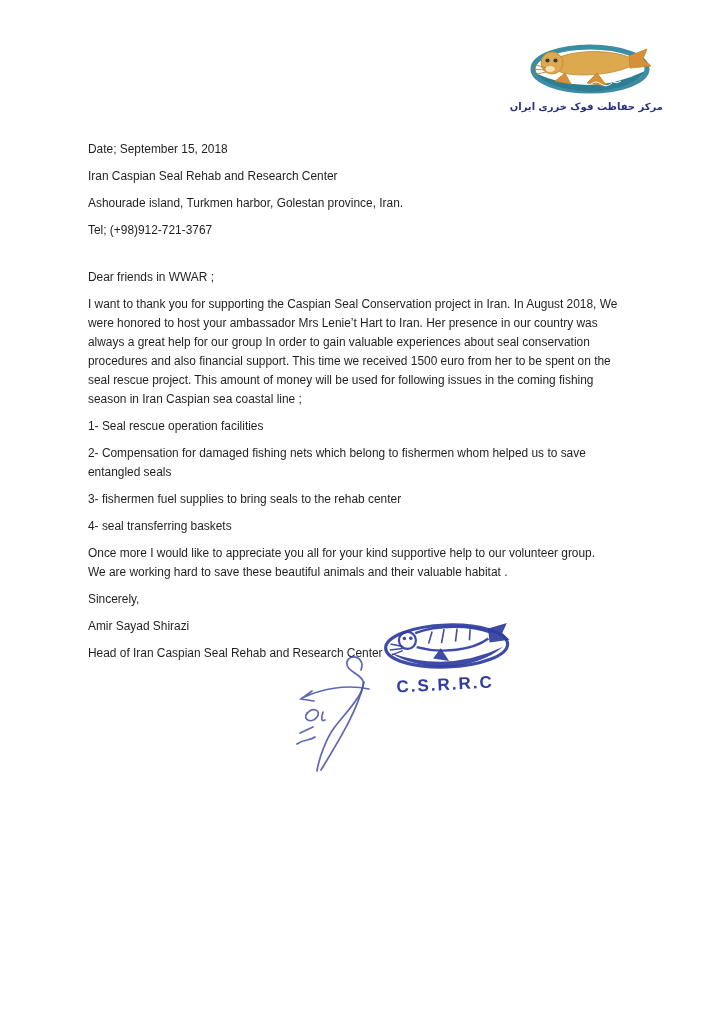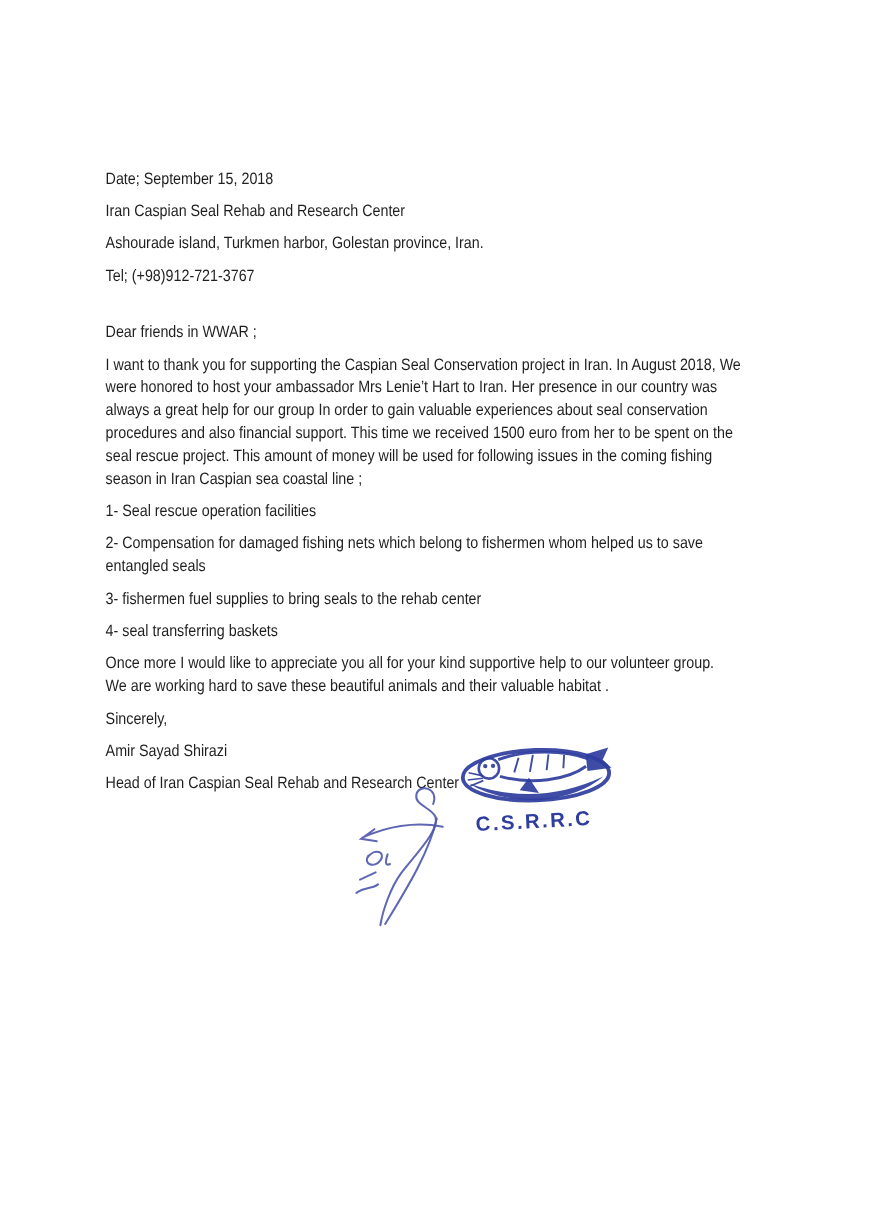--- a/index.html
+++ b/index.html
@@ -77,20 +77,46 @@
     position:absolute;
     left:276px;top:648px;
   }
   .sig-stroke{stroke:var(--signature-blue);fill:none;stroke-width:1.7;stroke-linecap:round;opacity:0.9;}
 </style>
 </head>
 <body>
 
 <div class="page">
 
+  <div class="logo">
+    <svg width="142" height="52" viewBox="0 0 142 52">
+
+      <ellipse class="teal-ring" cx="69" cy="25" rx="57" ry="22" stroke-width="5"></ellipse>
+
+      <path class="teal-fill" d="M14,29 Q68,54 124,27 Q114,44 70,48 Q28,45 14,29 Z"></path>
+
+      <path class="gold-fill" d="M36,14 C58,5 92,6 110,14 C114,17 114,21 108,23 C90,31 58,33 42,29 C34,27 33,17 36,14 Z"></path>
+
+      <path class="gold-dark-fill" d="M108,12 L126,5 L122,15 L130,22 L109,24 Z"></path>
+
+      <path class="gold-dark-fill" d="M76,29 L86,42 L66,39 Z"></path>
+
+      <path class="gold-dark-fill" d="M44,29 L50,40 L34,37 Z"></path>
+
+      <circle class="gold-fill" cx="31" cy="19" r="11"></circle>
+      <ellipse cx="29" cy="25" rx="5" ry="3" fill="#f2e0bd"></ellipse>
+      <circle class="eye-fill" cx="26.5" cy="16.5" r="2.1"></circle>
+      <circle class="eye-fill" cx="34.5" cy="16.5" r="2.1"></circle>
+
+      <path class="whisker" d="M25,24 L12,20 M25,26 L10,25 M25,28 L12,31"></path>
+
+      <path class="white-script" d="M70,40 q5,-4 10,0 q5,4 11,-1 M92,38 q4,2 8,-1"></path>
+    </svg>
+    <div class="logo-caption" dir="rtl">مرکز حفاظت فوک خزری ایران</div>
+  </div>
 
   <div class="letter">
     <p>Date; September 15, 2018</p>
     <p>Iran Caspian Seal Rehab and Research Center</p>
     <p>Ashourade island, Turkmen harbor, Golestan province, Iran.</p>
     <p>Tel; (+98)912-721-3767</p>
     <p class="mt-blank">Dear friends in WWAR ;</p>
     <p>I want to thank you for supporting the Caspian Seal Conservation project in Iran. In August 2018, We
 were honored to host your ambassador Mrs Lenie’t Hart to Iran. Her presence in our country was
 always a great help for our group In order to gain valuable experiences about seal conservation

